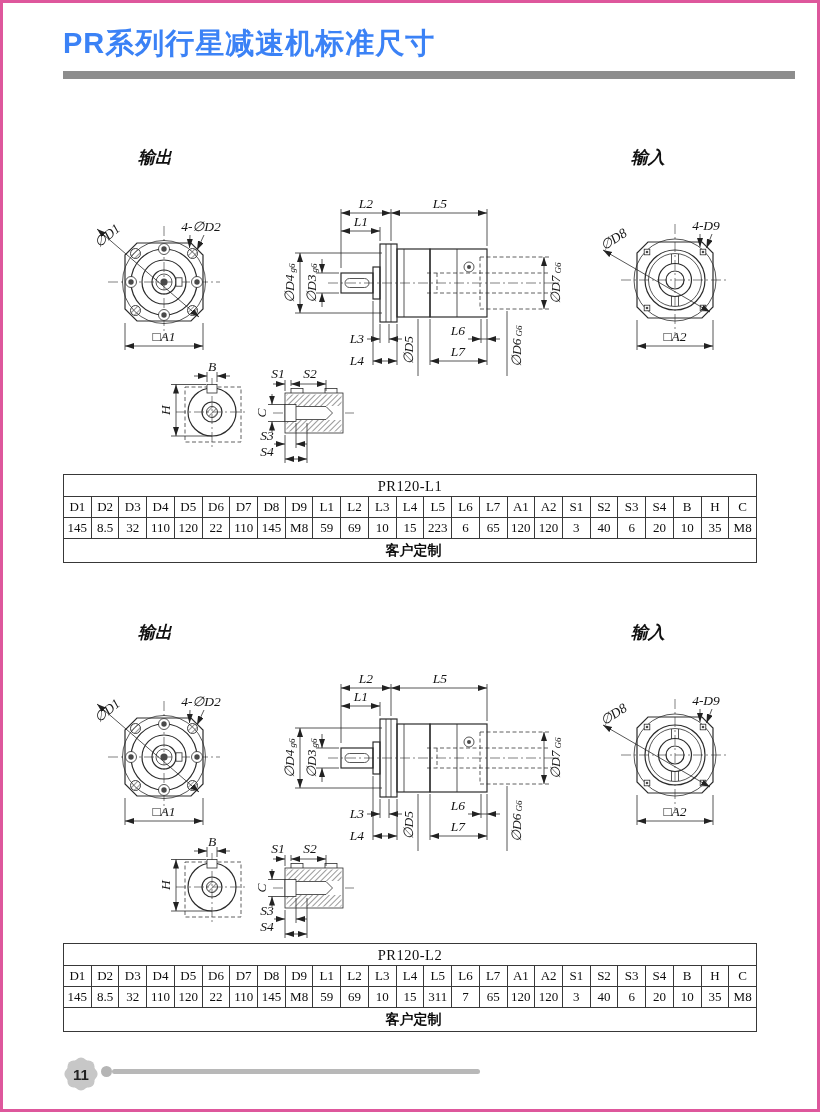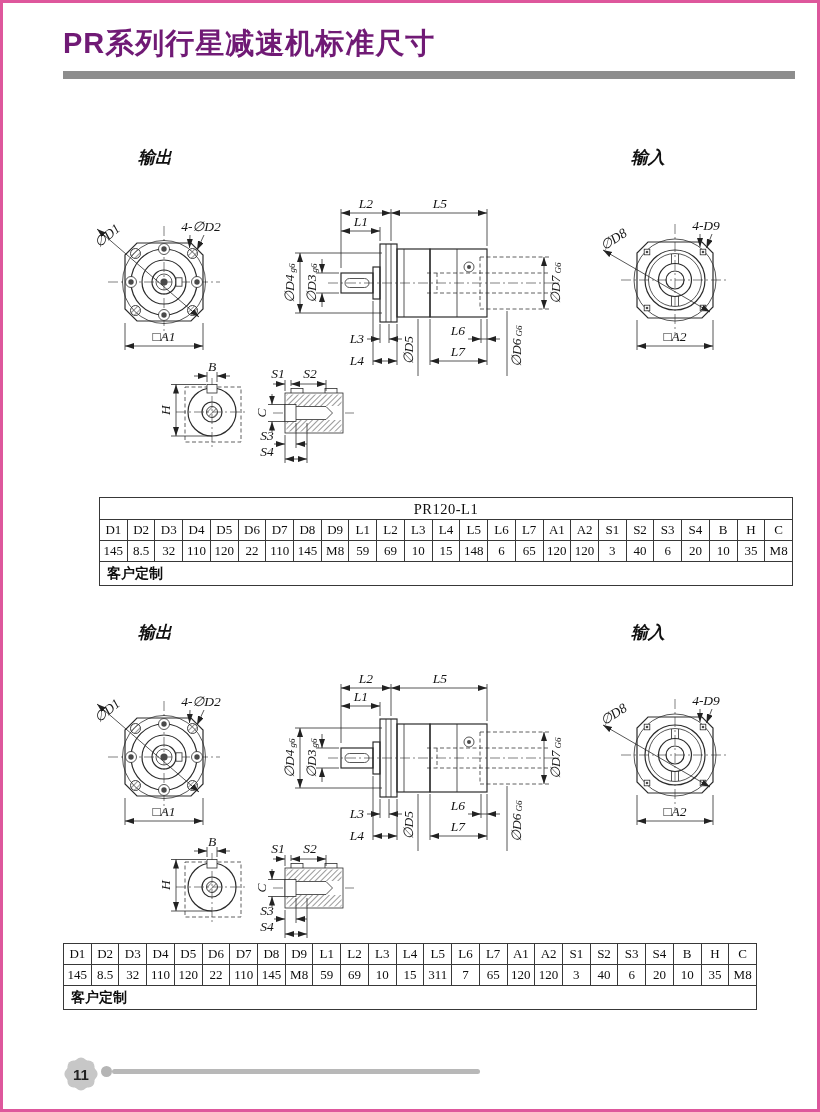--- a/index.html
+++ b/index.html
@@ -3,21 +3,21 @@
 <meta charset="utf-8">
 <style>
   html,body{margin:0;padding:0;}
   body{
     width:820px;height:1112px;position:relative;background:#ffffff;
     font-family:"Liberation Sans",sans-serif;overflow:hidden;
   }
   .frame{position:absolute;inset:0;border:3px solid #de579c;pointer-events:none;z-index:50;}
   .page-title{
     position:absolute;left:63px;top:24px;margin:0;font-size:29px;font-weight:bold;
-    color:#701a75;letter-spacing:1px;font-family:"Liberation Sans",sans-serif;
+    color:#3b82f6;letter-spacing:1px;font-family:"Liberation Sans",sans-serif;
   }
   .title-bar{position:absolute;left:63px;top:71px;width:732px;height:8px;background:#8d8d8d;}
   .band{position:absolute;left:60px;width:740px;font-style:italic;}
   #band-1{top:140px;height:330px;}
   #band-2{top:615px;height:310px;}
   .band svg.drw{display:block;width:740px;height:100%;}
 
   
   .drw .s   {stroke:#2c2c2c;stroke-width:1.2;fill:none;}
   .drw .sm  {stroke:#2c2c2c;stroke-width:.8;fill:none;}
@@ -27,30 +27,30 @@
   .drw .cl  {stroke:#2c2c2c;stroke-width:.6;fill:none;stroke-dasharray:10 3 2 3;}
   .drw .fd  {fill:#4a4a4a;stroke:none;}
   .drw .hh  {fill:url(#hat);stroke:#2c2c2c;stroke-width:.9;}
   .drw text {fill:#151515;font-family:"Liberation Serif",serif;}
   .drw .lbl {font-size:13.5px;}
   .drw .fit {font-size:9px;}
   .drw .cjk {font-family:"Liberation Sans","DejaVu Sans",sans-serif;font-weight:bold;font-size:17px;fill:#101010;}
 
   
   .tbl-host{position:absolute;left:63px;width:694px;}
-  #table-0{top:497px;margin-left:36px;}
+  #table-0{top:474px;}
   #table-1{top:943px;}
   table.dims{
     width:100%;border-collapse:collapse;table-layout:fixed;text-align:center;
     color:#0d0d0d;font-family:"Liberation Serif",serif;font-size:13px;background:#fff;
   }
   table.dims td{border:1px solid #383838;height:20px;line-height:20px;padding:0;overflow:hidden;white-space:nowrap;}
   table.dims td.t-title{font-size:14.5px;letter-spacing:.5px;height:21px;}
   table.dims td.t-foot{
-    text-align:left;padding-left:7px;font-family:"Liberation Sans","DejaVu Sans",sans-serif;
+    text-align:center;padding-left:7px;font-family:"Liberation Sans","DejaVu Sans",sans-serif;
     font-weight:bold;font-size:14px;height:23px;line-height:23px;
   }
 
   
   .gear{position:absolute;left:58px;top:1051px;}
   .footer-dot{position:absolute;left:101px;top:1066px;width:11px;height:11px;border-radius:50%;background:#b5b5b5;}
   .footer-line{position:absolute;left:112px;top:1069px;width:368px;height:5px;border-radius:3px;background:#b8b8b8;}
 </style>
 </head>
 <body>
@@ -319,21 +319,21 @@
           <td>110</td>
           <td>120</td>
           <td>22</td>
           <td>110</td>
           <td>145</td>
           <td>M8</td>
           <td>59</td>
           <td>69</td>
           <td>10</td>
           <td>15</td>
-          <td>148</td>
+          <td>223</td>
           <td>6</td>
           <td>65</td>
           <td>120</td>
           <td>120</td>
           <td>3</td>
           <td>40</td>
           <td>6</td>
           <td>20</td>
           <td>10</td>
           <td>35</td>
@@ -562,20 +562,23 @@
       <line class="dim" x1="225" y1="319" x2="247" y2="319" marker-start="url(#mas)" marker-end="url(#ma)"></line>
       <text class="lbl" x="207" y="316" text-anchor="middle">S4</text>
     </g>
   </svg>
 </div>
 </section>
 <div class="tbl-host" id="table-1">
     <table class="dims">
       <tbody>
         <tr>
+          <td colspan="25" class="t-title">PR120-L2</td>
+        </tr>
+        <tr>
           <td>D1</td>
           <td>D2</td>
           <td>D3</td>
           <td>D4</td>
           <td>D5</td>
           <td>D6</td>
           <td>D7</td>
           <td>D8</td>
           <td>D9</td>
           <td>L1</td>

